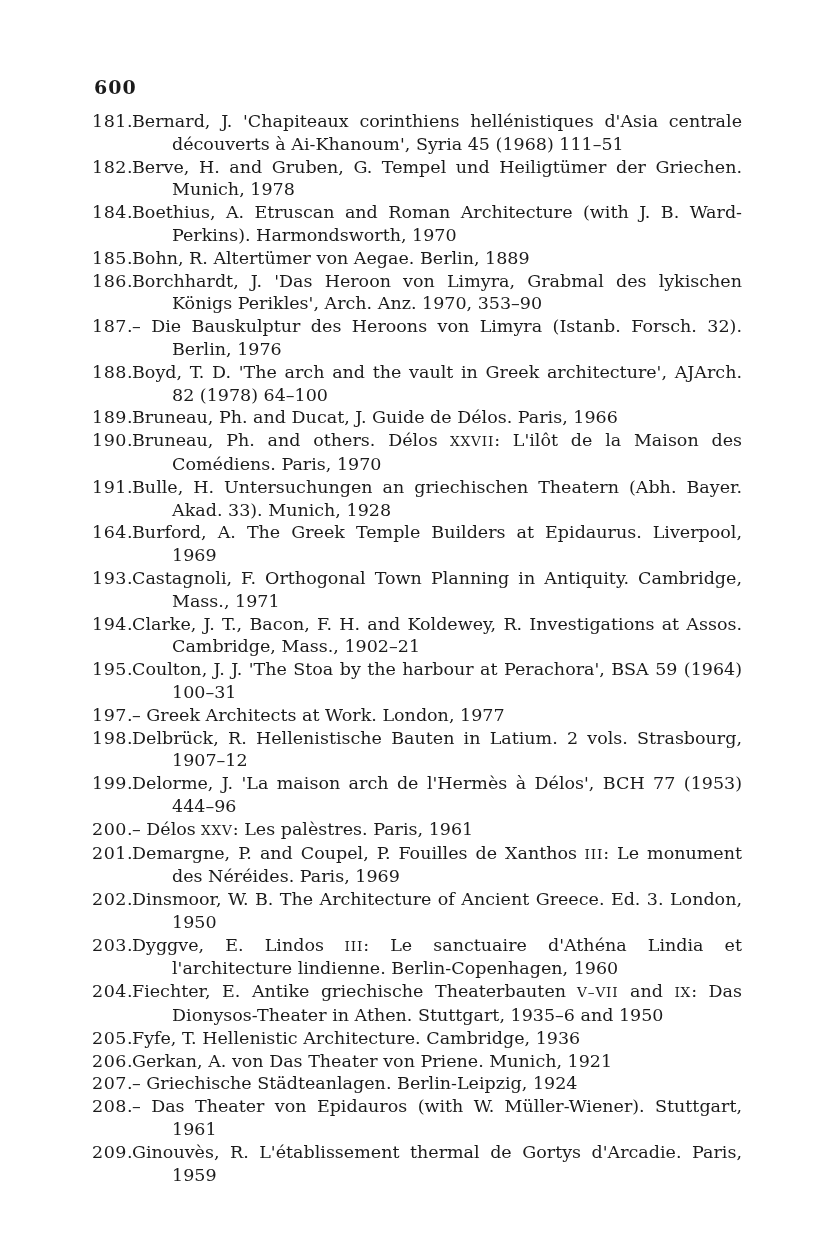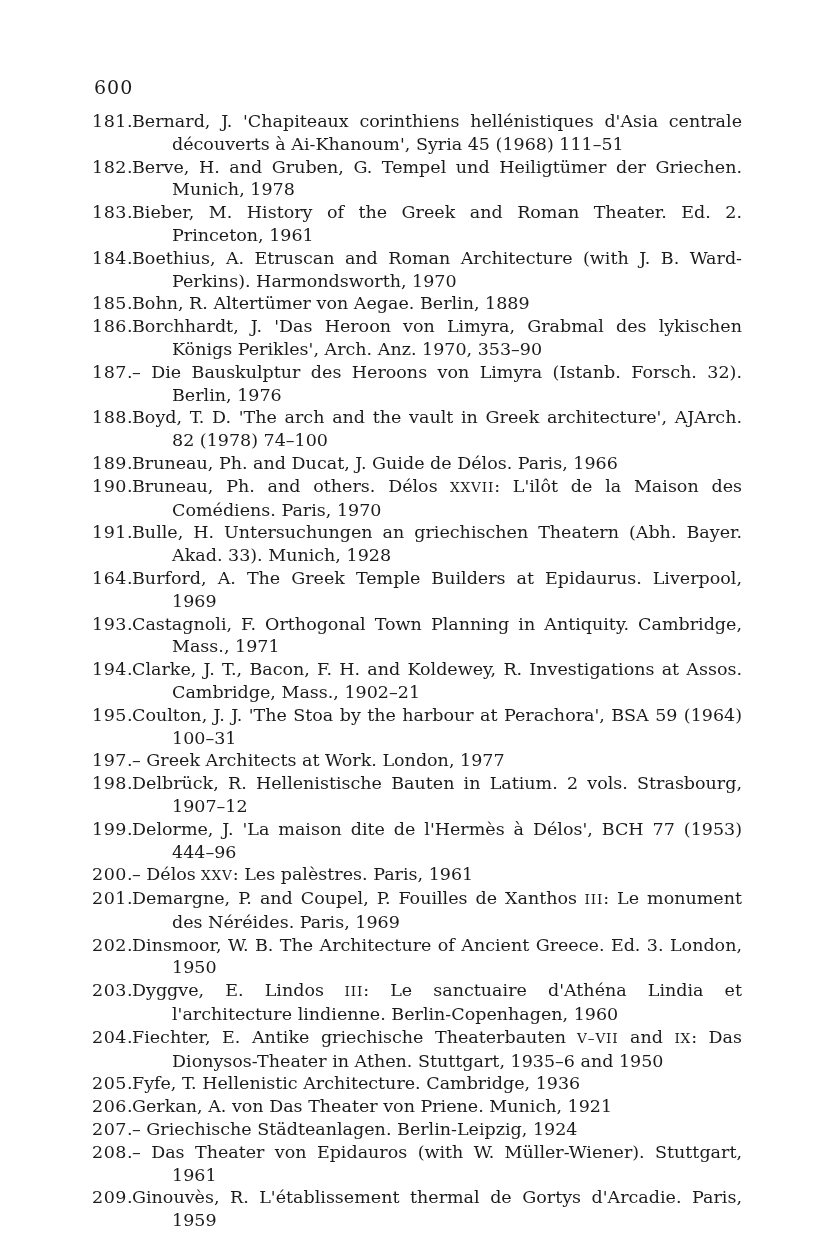--- a/index.html
+++ b/index.html
@@ -16,20 +16,21 @@
     font-family: "DejaVu Serif", "Liberation Serif", serif;
     overflow: hidden;
   }
   .running-header {
     position: absolute;
     top: 76px;
     left: 92px;
     width: 650px;
     height: 24px;
     text-align: left;
+    font-weight: bold;
   }
   .pagenum {
     position: absolute;
     left: 2px;
     top: 0;
     font-size: 19px;
     letter-spacing: 1px;
   }
   .running-head {
     display: inline-block;
@@ -70,36 +71,35 @@
 </head>
 <body>
 
 <div class="page">
   <div class="running-header">
     <span class="pagenum">600</span>
   </div>
   <div class="bibliography" id="bib">
       <div class="entry"><span class="num">181.</span><span class="txt"><span class="n">Bernard, J. 'Chapiteaux corinthiens hellénistiques d'Asia centrale découverts à Ai-Khanoum', </span><span class="i">Syria</span><span class="n"> 45 (1968) 111–51</span></span></div>
       <div class="entry"><span class="num">182.</span><span class="txt"><span class="n">Berve, H. and Gruben, G. </span><span class="i">Tempel und Heiligtümer der Griechen.</span><span class="n"> Munich, 1978</span></span></div>
-      <div class="entry"><span class="num">183.</span><span class="txt"><span class="n">Bieber, M. </span><span class="i">History of the Greek and Roman Theater.</span><span class="n"> Ed. 2. Princeton, 1961</span></span></div>
       <div class="entry"><span class="num">184.</span><span class="txt"><span class="n">Boethius, A. </span><span class="i">Etruscan and Roman Architecture</span><span class="n"> (with J. B. Ward-Perkins). Harmondsworth, 1970</span></span></div>
       <div class="entry"><span class="num">185.</span><span class="txt"><span class="n">Bohn, R. </span><span class="i">Altertümer von Aegae.</span><span class="n"> Berlin, 1889</span></span></div>
       <div class="entry"><span class="num">186.</span><span class="txt"><span class="n">Borchhardt, J. 'Das Heroon von Limyra, Grabmal des lykischen Königs Perikles', </span><span class="i">Arch. Anz.</span><span class="n"> 1970, 353–90</span></span></div>
       <div class="entry"><span class="num">187.</span><span class="txt"><span class="n">– </span><span class="i">Die Bauskulptur des Heroons von Limyra</span><span class="n"> (</span><span class="i">Istanb. Forsch.</span><span class="n"> 32). Berlin, 1976</span></span></div>
-      <div class="entry"><span class="num">188.</span><span class="txt"><span class="n">Boyd, T. D. 'The arch and the vault in Greek architecture', </span><span class="i">AJArch.</span><span class="n"> 82 (1978) 74–100</span></span></div>
+      <div class="entry"><span class="num">188.</span><span class="txt"><span class="n">Boyd, T. D. 'The arch and the vault in Greek architecture', </span><span class="i">AJArch.</span><span class="n"> 82 (1978) 64–100</span></span></div>
       <div class="entry"><span class="num">189.</span><span class="txt"><span class="n">Bruneau, Ph. and Ducat, J. </span><span class="i">Guide de Délos.</span><span class="n"> Paris, 1966</span></span></div>
       <div class="entry"><span class="num">190.</span><span class="txt"><span class="n">Bruneau, Ph. and others. </span><span class="i">Délos</span><span class="sc"> XXVII</span><span class="n">: </span><span class="i">L'ilôt de la Maison des Comédiens.</span><span class="n"> Paris, 1970</span></span></div>
       <div class="entry"><span class="num">191.</span><span class="txt"><span class="n">Bulle, H. </span><span class="i">Untersuchungen an griechischen Theatern</span><span class="n"> (</span><span class="i">Abh. Bayer. Akad.</span><span class="n"> 33). Munich, 1928</span></span></div>
       <div class="entry"><span class="num">164.</span><span class="txt"><span class="n">Burford, A. </span><span class="i">The Greek Temple Builders at Epidaurus.</span><span class="n"> Liverpool, 1969</span></span></div>
       <div class="entry"><span class="num">193.</span><span class="txt"><span class="n">Castagnoli, F. </span><span class="i">Orthogonal Town Planning in Antiquity.</span><span class="n"> Cambridge, Mass., 1971</span></span></div>
       <div class="entry"><span class="num">194.</span><span class="txt"><span class="n">Clarke, J. T., Bacon, F. H. and Koldewey, R. </span><span class="i">Investigations at Assos.</span><span class="n"> Cambridge, Mass., 1902–21</span></span></div>
       <div class="entry"><span class="num">195.</span><span class="txt"><span class="n">Coulton, J. J. 'The Stoa by the harbour at Perachora', </span><span class="i">BSA</span><span class="n"> 59 (1964) 100–31</span></span></div>
       <div class="entry"><span class="num">197.</span><span class="txt"><span class="n">– </span><span class="i">Greek Architects at Work.</span><span class="n"> London, 1977</span></span></div>
       <div class="entry"><span class="num">198.</span><span class="txt"><span class="n">Delbrück, R. </span><span class="i">Hellenistische Bauten in Latium.</span><span class="n"> 2 vols. Strasbourg, 1907–12</span></span></div>
-      <div class="entry"><span class="num">199.</span><span class="txt"><span class="n">Delorme, J. 'La maison dite de l'Hermès à Délos', </span><span class="i">BCH</span><span class="n"> 77 (1953) 444–96</span></span></div>
+      <div class="entry"><span class="num">199.</span><span class="txt"><span class="n">Delorme, J. 'La maison arch de l'Hermès à Délos', </span><span class="i">BCH</span><span class="n"> 77 (1953) 444–96</span></span></div>
       <div class="entry"><span class="num">200.</span><span class="txt"><span class="n">– </span><span class="i">Délos</span><span class="sc"> XXV</span><span class="n">: </span><span class="i">Les palèstres.</span><span class="n"> Paris, 1961</span></span></div>
       <div class="entry"><span class="num">201.</span><span class="txt"><span class="n">Demargne, P. and Coupel, P. </span><span class="i">Fouilles de Xanthos</span><span class="sc"> III</span><span class="n">: </span><span class="i">Le monument des Néréides.</span><span class="n"> Paris, 1969</span></span></div>
       <div class="entry"><span class="num">202.</span><span class="txt"><span class="n">Dinsmoor, W. B. </span><span class="i">The Architecture of Ancient Greece.</span><span class="n"> Ed. 3. London, 1950</span></span></div>
       <div class="entry"><span class="num">203.</span><span class="txt"><span class="n">Dyggve, E. </span><span class="i">Lindos</span><span class="sc"> III</span><span class="n">: </span><span class="i">Le sanctuaire d'Athéna Lindia et l'architecture lindienne.</span><span class="n"> Berlin-Copenhagen, 1960</span></span></div>
       <div class="entry"><span class="num">204.</span><span class="txt"><span class="n">Fiechter, E. </span><span class="i">Antike griechische Theaterbauten</span><span class="sc"> V–VII</span><span class="n"> and </span><span class="sc">IX</span><span class="n">: </span><span class="i">Das Dionysos-Theater in Athen.</span><span class="n"> Stuttgart, 1935–6 and 1950</span></span></div>
       <div class="entry"><span class="num">205.</span><span class="txt"><span class="n">Fyfe, T. </span><span class="i">Hellenistic Architecture.</span><span class="n"> Cambridge, 1936</span></span></div>
       <div class="entry"><span class="num">206.</span><span class="txt"><span class="n">Gerkan, A. von </span><span class="i">Das Theater von Priene.</span><span class="n"> Munich, 1921</span></span></div>
       <div class="entry"><span class="num">207.</span><span class="txt"><span class="n">– </span><span class="i">Griechische Städteanlagen.</span><span class="n"> Berlin-Leipzig, 1924</span></span></div>
       <div class="entry"><span class="num">208.</span><span class="txt"><span class="n">– </span><span class="i">Das Theater von Epidauros</span><span class="n"> (with W. Müller-Wiener). Stuttgart, 1961</span></span></div>
       <div class="entry"><span class="num">209.</span><span class="txt"><span class="n">Ginouvès, R. </span><span class="i">L'établissement thermal de Gortys d'Arcadie.</span><span class="n"> Paris, 1959</span></span></div>

